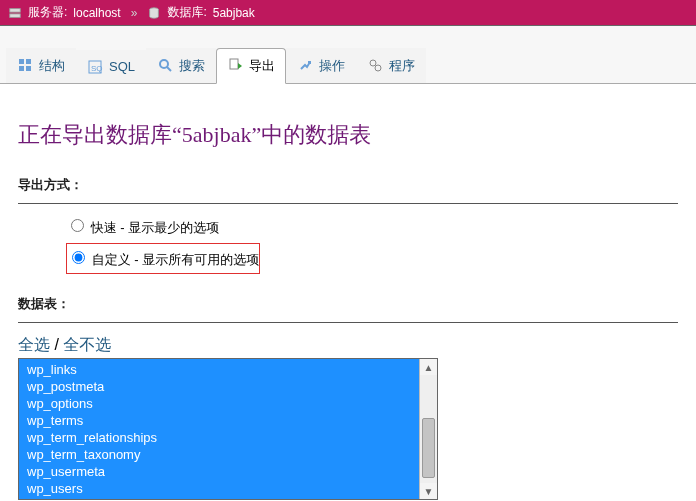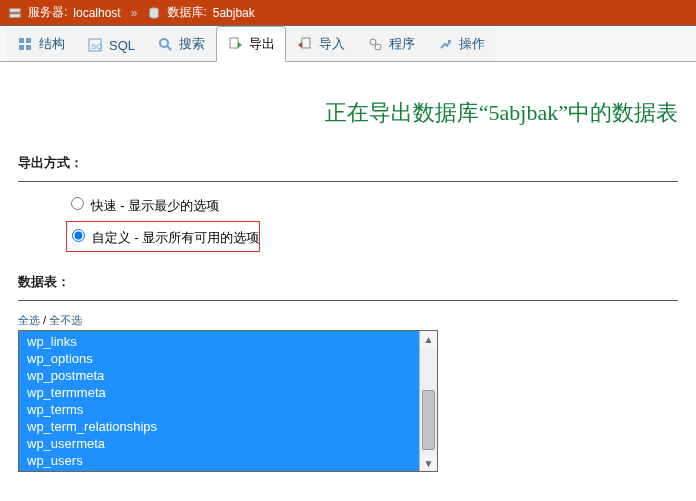--- a/index.html
+++ b/index.html
@@ -4,84 +4,83 @@
 <style>
   * { box-sizing: border-box; }
   body {
     margin: 0;
     font-family: Arial, "Microsoft YaHei", sans-serif;
     font-size: 13px;
     background: #fff;
     width: 696px;
   }
   .breadcrumb {
-    background: #c2410c;
+    background: #be185d;
     border-bottom: 1px solid #666;
     padding: 4px 8px;
     color: #fff;
     font-size: 12px;
     display: flex;
     align-items: center;
     gap: 6px;
   }
   .breadcrumb .sep { color: #ccc; margin: 0 4px; }
   .bc-icon { display: inline-block; width: 14px; height: 14px; }
   .tabs {
     display: flex;
     border-bottom: 1px solid #aaa;
     background: #f7f7f7;
     padding: 0 6px;
     align-items: flex-end;
   }
   .tab {
     display: flex;
-    align-items: center;
     gap: 6px;
     padding: 8px 10px;
     border: 1px solid transparent;
     border-bottom: none;
     color: #235a81;
     cursor: pointer;
     font-size: 13px;
     background: #f3f3f3;
+    margin-top: 22px;
   }
   .tab.active {
     background: #fff;
     border-color: #aaa;
     border-bottom: 1px solid #fff;
     margin-bottom: -1px;
     border-radius: 4px 4px 0 0;
     color: #000;
   }
   .tab .icon { width: 16px; height: 16px; display: inline-flex; align-items:center; justify-content:center; }
   .content { padding: 18px 18px 12px 18px; }
   h2 {
     font-size: 22px;
     font-weight: normal;
-    color: #15803d;
+    color: #701a75;
     font-family: Georgia, "SimSun", serif;
     margin: 18px 0 26px 0;
-    text-align: right;
   }
   .section-title {
     color: #222;
     border-bottom: 1px solid #555;
     padding-bottom: 9px;
     margin-bottom: 12px;
     font-size: 13px;
     font-weight: bold;
   }
   .radio-group { padding-left: 48px; }
   .radio-row { margin: 3px 0; font-size: 13px; }
   .radio-row.boxed {
     border: 1px solid #e03030;
     padding: 4px 0;
     display: inline-block;
   }
-  .links { margin: 6px 0 2px 0; font-size: 11px; }
+  .links { margin: 6px 0 2px 0; font-size: 16px; }
   .links a { color: #235a81; text-decoration: none; cursor: pointer; }
   .listbox-wrap {
     display: flex;
     width: 420px;
     border: 1px solid #666;
   }
   .listbox {
     flex: 1;
     background: #1e90ff;
     color: #fff;
@@ -165,43 +164,34 @@
         <svg viewBox="0 0 16 16">
           <rect x="3" y="2" width="8" height="10" fill="none" stroke="#888"></rect>
           <path d="M11 6 l4 3 -4 3 z" fill="#3a9d3a"></path>
         </svg>
       </span>
       <span>导出</span>
     </div>
     <div class="tab">
       <span class="icon">
         <svg viewBox="0 0 16 16">
-          <rect x="5" y="2" width="8" height="10" fill="none" stroke="#888"></rect>
-          <path d="M5 6 l-4 3 4 3 z" fill="#c04040"></path>
-        </svg>
-      </span>
-      <span>导入</span>
+          <path d="M4 12 l4-4 2 2 3-5" fill="none" stroke="#6aa0d8" stroke-width="2"></path>
+          <path d="M11 5 l2 0 0 2" fill="none" stroke="#6aa0d8" stroke-width="2"></path>
+        </svg>
+      </span>
+      <span>操作</span>
     </div>
     <div class="tab">
       <span class="icon">
         <svg viewBox="0 0 16 16">
           <circle cx="6" cy="6" r="3" fill="none" stroke="#888"></circle>
           <circle cx="11" cy="11" r="3" fill="none" stroke="#888"></circle>
         </svg>
       </span>
       <span>程序</span>
-    </div>
-    <div class="tab">
-      <span class="icon">
-        <svg viewBox="0 0 16 16">
-          <path d="M4 12 l4-4 2 2 3-5" fill="none" stroke="#6aa0d8" stroke-width="2"></path>
-          <path d="M11 5 l2 0 0 2" fill="none" stroke="#6aa0d8" stroke-width="2"></path>
-        </svg>
-      </span>
-      <span>操作</span>
     </div>
   </div>
 
 <div class="content">
   <h2>正在导出数据库“5abjbak”中的数据表</h2>
 
   <div class="section-title">导出方式：</div>
   <div class="radio-group">
     <div class="radio-row">
       <input type="radio" name="em" style="">
@@ -215,25 +205,25 @@
 
   <div style="height:18px"></div>
 
   <div class="section-title">数据表：</div>
   <div class="links">
     <a>全选</a><span> / </span><a>全不选</a>
   </div>
   <div class="listbox-wrap">
     <div class="listbox" id="listbox">
         <div class="item">wp_links</div>
+        <div class="item">wp_postmeta</div>
         <div class="item">wp_options</div>
-        <div class="item">wp_postmeta</div>
-        <div class="item">wp_termmeta</div>
         <div class="item">wp_terms</div>
         <div class="item">wp_term_relationships</div>
+        <div class="item">wp_term_taxonomy</div>
         <div class="item">wp_usermeta</div>
         <div class="item">wp_users</div>
       </div>
     <div class="scroll-col">
       <div class="scroll-arrow">▲</div>
       <div class="scroll-track">
         <div class="scroll-thumb" style="top:40%;height:55%"></div>
       </div>
       <div class="scroll-arrow">▼</div>
     </div>

